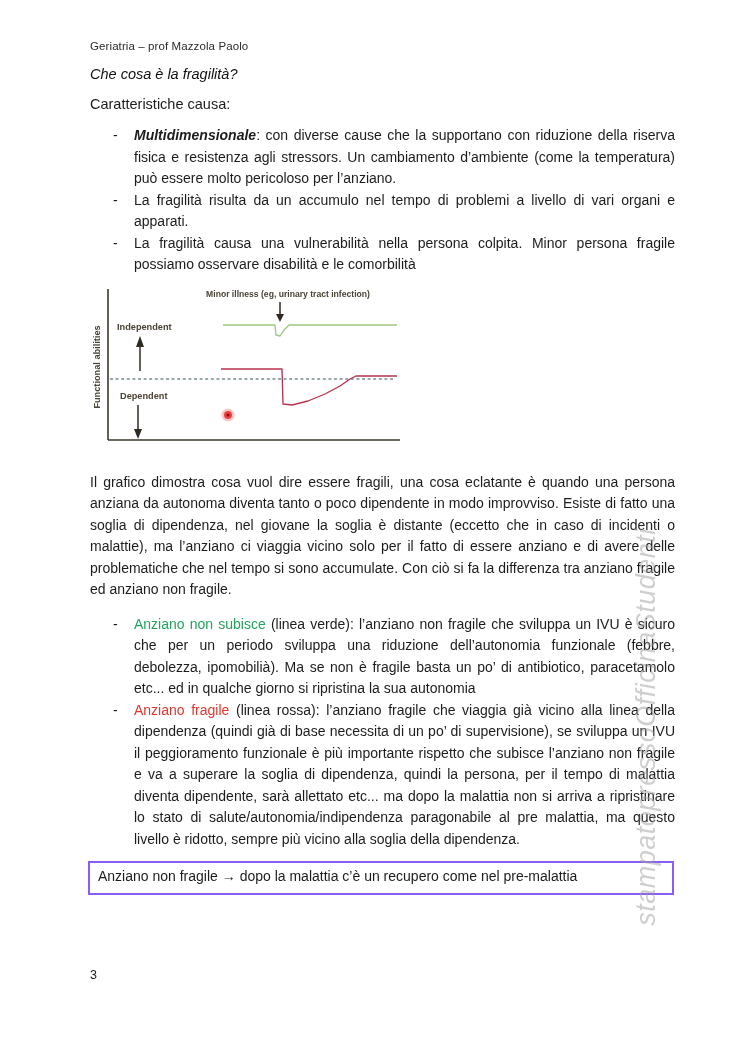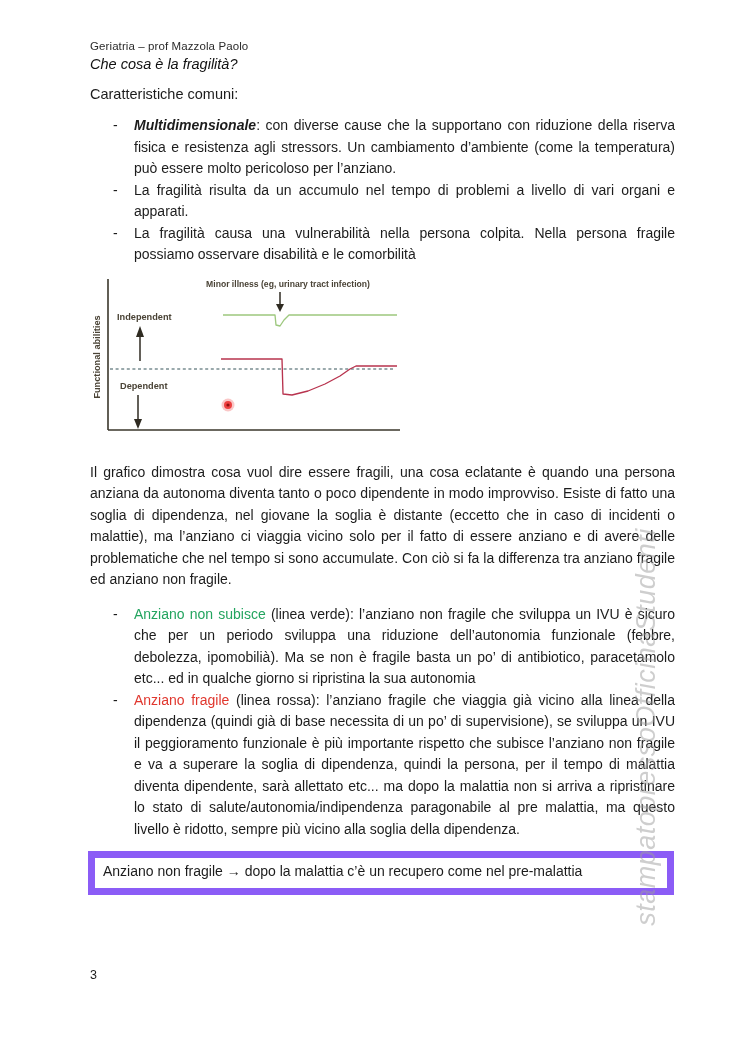--- a/index.html
+++ b/index.html
@@ -2,32 +2,32 @@
 <html style="--green: #23a45f; --red: #e0372e; --wm: #9e9e9e;"><head>
 <meta charset="utf-8">
 <style>
   html,body { margin:0; padding:0; background:#ffffff; }
   body {
     width:744px; height:1053px; position:relative; overflow:hidden;
     font-family:"Liberation Sans", sans-serif; color:#1c1c1c;
   }
   .page { position:absolute; inset:0; padding:40px 69px 0 90px; box-sizing:border-box; }
   .header { font-size:11.5px; color:#2b2b2b; letter-spacing:.1px; }
-  .q-title { margin-top:4px; font-style:italic; font-size:14.5px; color:#111; }
+  .q-title { margin-top:14px; font-style:italic; font-size:14.5px; color:#111; }
   .section { margin-top:14px; font-size:14.5px; }
   ul.bullets { list-style:none; margin:13px 0 0 0; padding:0 0 0 23px; }
   ul.bullets li { position:relative; padding-left:21px; font-size:14px; line-height:21.5px; text-align:justify; }
   ul.bullets li .marker { position:absolute; left:0; top:0; }
   strong.lead { font-weight:700;font-style:italic; }
   .lead-green { color:var(--green,#23a45f); }
   .lead-red { color:var(--red,#e0372e); }
   figure.chart { margin:9px 0 0 0; width:312px; height:160px; }
   p.para { margin:27px 0 0 0; font-size:14px; line-height:21.5px; text-align:justify; }
   .summary-box {
-    margin:11px 0 0 -2px; border:7px solid #8b5cf6; width:586px; box-sizing:border-box;
+    margin:11px 0 0 -2px; border:2px solid #8b5cf6; width:586px; box-sizing:border-box;
     padding:3px 10px 5px 8px; font-size:14px; line-height:21.5px;
   }
   .page-number { position:absolute; left:90px; top:968px; font-size:12.5px; }
   .watermark {
     position:absolute; left:646px; top:727px; transform:translate(-50%,-50%) rotate(-90deg);
     white-space:nowrap; font-size:27px; font-style:italic; letter-spacing:.5px;
     color:var(--wm,#9e9e9e); opacity:.5; pointer-events:none; z-index:5;
   }
   
   .axis { stroke:#3a362b; stroke-width:1.6; }
@@ -39,34 +39,34 @@
 </style>
 </head>
 <body>
 
 <div class="page">
 
   <div class="header">Geriatria – prof Mazzola Paolo</div>
 
   <div class="q-title">Che cosa è la fragilità?</div>
 
-  <div class="section">Caratteristiche comuni:</div>
+  <div class="section">Caratteristiche causa:</div>
 
   <ul class="bullets">
     <li>
       <span class="marker">-</span>
       <strong class="lead">Multidimensionale</strong><span>: con diverse cause che la supportano con riduzione della riserva fisica e resistenza agli stressors. Un cambiamento d’ambiente (come la temperatura) può essere molto pericoloso per l’anziano.</span>
     </li>
     <li>
       <span class="marker">-</span>
       <span>La fragilità risulta da un accumulo nel tempo di problemi a livello di vari organi e apparati.</span>
     </li>
     <li>
       <span class="marker">-</span>
-      <span>La fragilità causa una vulnerabilità nella persona colpita. Nella persona fragile possiamo osservare disabilità e le comorbilità</span>
+      <span>La fragilità causa una vulnerabilità nella persona colpita. Minor persona fragile possiamo osservare disabilità e le comorbilità</span>
     </li>
   </ul>
 
   <figure class="chart">
     <svg id="chart-svg" viewBox="0 0 312 160" width="312" height="160">
       <text class="ctitle" text-anchor="middle" x="198" y="12">Minor illness (eg, urinary tract infection)</text>
       <text class="clabel" text-anchor="middle" x="10" y="82" transform="rotate(-90 10 82)">Functional abilities</text>
       <text class="clabel" x="27" y="45">Independent</text>
       <text class="clabel" x="30" y="114">Dependent</text>
 

